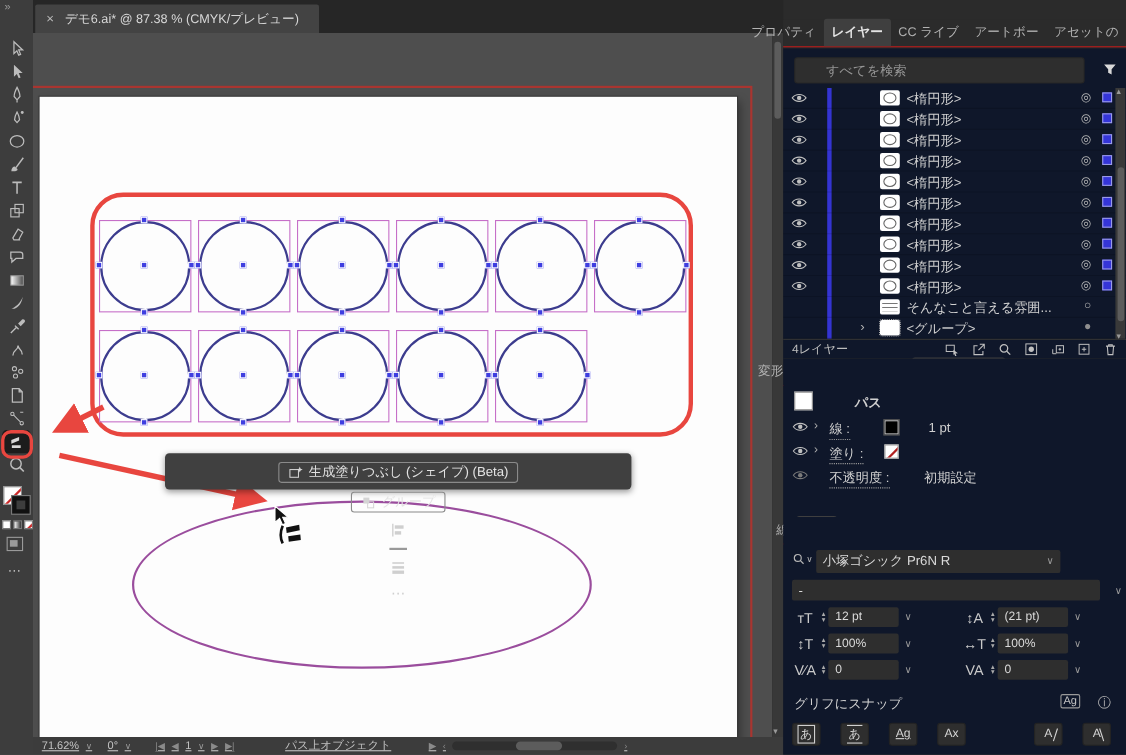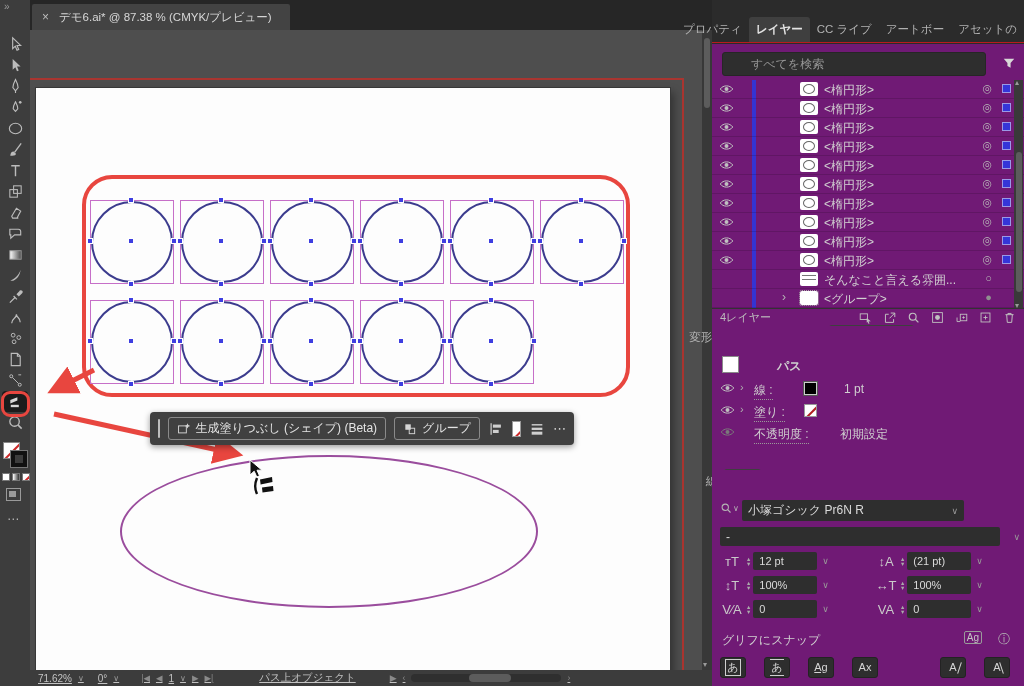--- a/index.html
+++ b/index.html
@@ -37,21 +37,21 @@
   #grouprect{position:absolute;left:46px;top:87px;width:548px;height:222px;border:4px solid #e8463f;border-radius:30px;}
   .cell{position:absolute;width:84px;height:84px;border:1px solid #c66fc8;}
   .cell .circ{position:absolute;inset:0;border:2px solid #3c3c8e;border-radius:50%;}
   .cell i{position:absolute;width:6px;height:6px;background:#3e3ee0;border:1px solid #fff;}
   .hN{left:50%;top:-4px;margin-left:-4px;} .hS{left:50%;bottom:-4px;margin-left:-4px;}
   .hW{top:50%;left:-4px;margin-top:-4px;} .hE{top:50%;right:-4px;margin-top:-4px;}
   .hC{left:50%;top:50%;margin:-4px 0 0 -4px;}
   #bigellipse{position:absolute;left:84px;top:367px;width:418px;height:153px;border:2px solid #9a4d9d;border-radius:50%;}
   
   #ctxbar{position:absolute;left:120px;top:382px;width:424px;height:33px;background:#404040;border-radius:4px;
-    box-shadow:0 2px 6px rgba(0,0,0,.4);display:flex;align-items:center;padding:0 8px;gap:8px;z-index:4;}
+    box-shadow:0 2px 6px rgba(0,0,0,.4);display:flex;align-items:center;padding:0 8px;gap:8px;z-index:4;flex-direction:column;}
   #ctxbar .grip{width:3px;height:19px;background:#bdbdbd;border-radius:2px;}
   .ctxbtn{display:flex;align-items:center;gap:5px;border:1px solid #8a8a8a;border-radius:3px;
     height:23px;padding:0 8px;color:#e3e3e3;font-size:12px;white-space:nowrap;}
   .ctxbtn svg{width:14px;height:14px;color:#d5d5d5;}
   .ctxicon{color:#cfcfcf;display:flex;align-items:center;}
   .ctxicon svg{width:16px;height:16px;}
   .nonesw{width:16px;height:16px;background:#fff;border:1px solid #999;position:relative;overflow:hidden;}
   .nonesw:before{content:"";position:absolute;left:-3px;top:7px;width:25px;height:2px;background:#cc2a2a;transform:rotate(-45deg);}
   
   #arrows{position:absolute;inset:0;z-index:3;pointer-events:none;}
@@ -68,21 +68,21 @@
   #statusbar .dim{color:#8a8a8a;font-size:8.5px;}
   #statusbar .hint{margin-left:40px;color:#c0c0c0;font-size:10.5px;}
   #hscrolltrack{position:relative;width:150px;height:8px;background:#2f2f2f;border-radius:4px;}
   #hscrolltrack .thumb{position:absolute;left:58px;top:0;width:42px;height:8px;background:#5c5c5c;border-radius:4px;}
   
   #rightcol{position:absolute;left:712px;top:0;width:312px;height:686px;background:#2b2b2b;}
   .tabstrip{position:absolute;left:0;width:312px;height:25px;background:#2b2b2b;display:flex;align-items:flex-end;
     border-bottom:1px solid #b91c1c;justify-content:flex-end;}
   .ptab{font-size:11.5px;color:#b3b3b3;padding:5px 7px 5px;white-space:nowrap;}
   .ptab.active{background:#3f3f3f;color:#e3e3e3;border-radius:3px 3px 0 0;font-weight:bold;}
-  .panelbody{position:absolute;left:0;width:312px;background:#701a75;}
+  .panelbody{position:absolute;left:0;width:312px;background:#0f172a;}
   
   #layers-body{top:44px;height:282px;}
   #lsearch{position:absolute;left:10px;top:8px;width:264px;height:24px;background:#2e2e2e;border:1px solid #262626;
     border-radius:3px;color:#cfcfcf;font-size:12px;padding-left:28px;outline:none;}
   #lsearch::placeholder{color:#969696;}
   #lsearch-icon{position:absolute;left:18px;top:13px;color:#a5a5a5;}
   #lfilter{position:absolute;right:8px;top:12px;color:#d8d8d8;}
   #layer-rows{position:absolute;left:0;top:36px;width:312px;height:228px;}
   #lcolorbar{position:absolute;left:40px;top:0;width:4px;height:228px;background:#3434d2;}
   .lrow{position:relative;height:19px;border-bottom:1px solid rgba(0,0,0,.14);}

